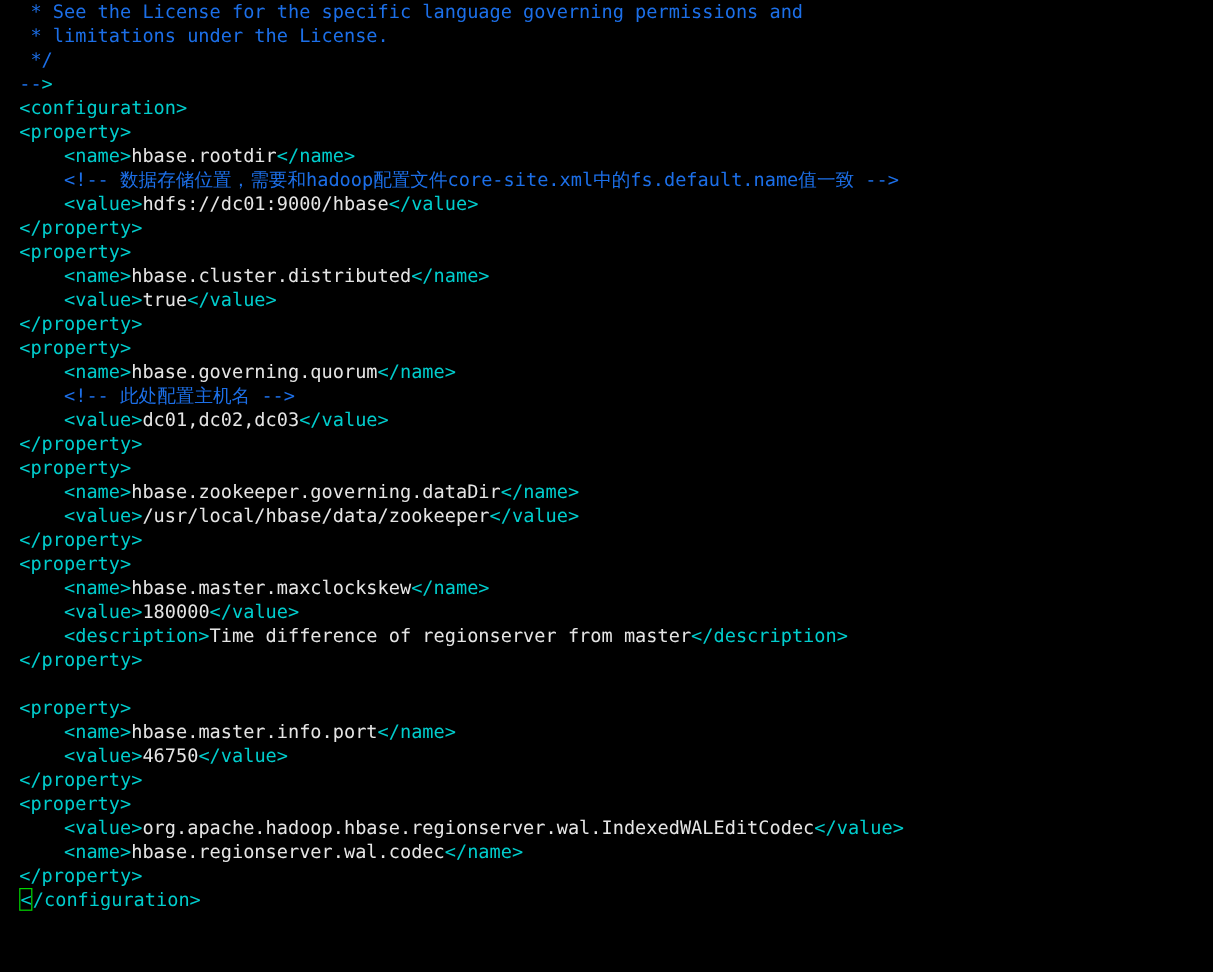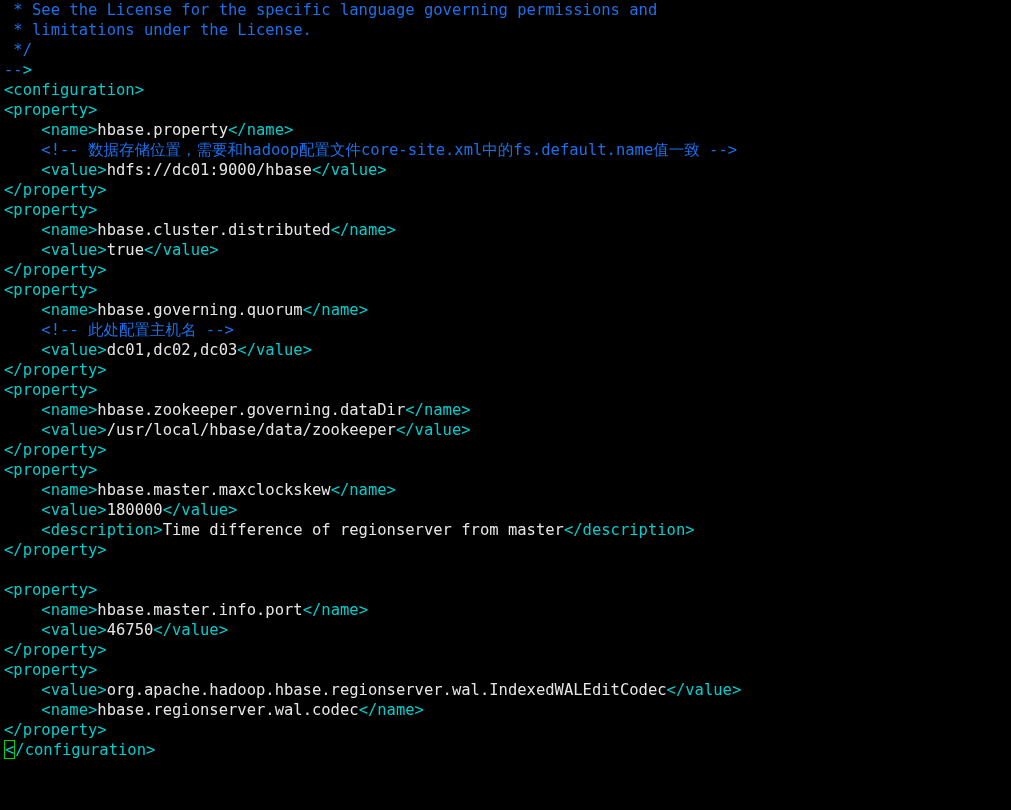--- a/index.html
+++ b/index.html
@@ -22,21 +22,21 @@
     padding: 0;
     box-sizing: border-box;
   }
   .code-line {
     height: 20px;
     line-height: 20px;
     font-size: 15.5px;
     letter-spacing: 0px;
     white-space: pre;
     font-family: "DejaVu Sans Mono", "Liberation Mono", monospace;
-    padding-left: 4px;
+    padding-left: 16px;
     color: #d0d0d0;
   }
   .code-line .tok { white-space: pre; }
   
   .t-tag      { color: #00cdcd; }   
   .t-text     { color: #e5e5e5; }   
   .t-comment  { color: #1c6fe8; }
   .cursor {
     display: inline-block;
     box-sizing: border-box;
@@ -52,21 +52,21 @@
 <body>
 
 <div id="editor">
   <div id="code-area">
       <div class="code-line"><span class="tok t-comment"> * See the License for the specific language governing permissions and</span></div>
       <div class="code-line"><span class="tok t-comment"> * limitations under the License.</span></div>
       <div class="code-line"><span class="tok t-comment"> */</span></div>
       <div class="code-line"><span class="tok t-comment">--</span><span class="tok t-tag">&gt;</span></div>
       <div class="code-line"><span class="tok t-tag">&lt;configuration&gt;</span></div>
       <div class="code-line"><span class="tok t-tag">&lt;property&gt;</span></div>
-      <div class="code-line"><span class="tok t-tag">    &lt;name&gt;</span><span class="tok t-text">hbase.property</span><span class="tok t-tag">&lt;/name&gt;</span></div>
+      <div class="code-line"><span class="tok t-tag">    &lt;name&gt;</span><span class="tok t-text">hbase.rootdir</span><span class="tok t-tag">&lt;/name&gt;</span></div>
       <div class="code-line"><span class="tok t-comment">    &lt;!-- 数据存储位置，需要和hadoop配置文件core-site.xml中的fs.default.name值一致 --&gt;</span></div>
       <div class="code-line"><span class="tok t-tag">    &lt;value&gt;</span><span class="tok t-text">hdfs://dc01:9000/hbase</span><span class="tok t-tag">&lt;/value&gt;</span></div>
       <div class="code-line"><span class="tok t-tag">&lt;/property&gt;</span></div>
       <div class="code-line"><span class="tok t-tag">&lt;property&gt;</span></div>
       <div class="code-line"><span class="tok t-tag">    &lt;name&gt;</span><span class="tok t-text">hbase.cluster.distributed</span><span class="tok t-tag">&lt;/name&gt;</span></div>
       <div class="code-line"><span class="tok t-tag">    &lt;value&gt;</span><span class="tok t-text">true</span><span class="tok t-tag">&lt;/value&gt;</span></div>
       <div class="code-line"><span class="tok t-tag">&lt;/property&gt;</span></div>
       <div class="code-line"><span class="tok t-tag">&lt;property&gt;</span></div>
       <div class="code-line"><span class="tok t-tag">    &lt;name&gt;</span><span class="tok t-text">hbase.governing.quorum</span><span class="tok t-tag">&lt;/name&gt;</span></div>
       <div class="code-line"><span class="tok t-comment">    &lt;!-- 此处配置主机名 --&gt;</span></div>

